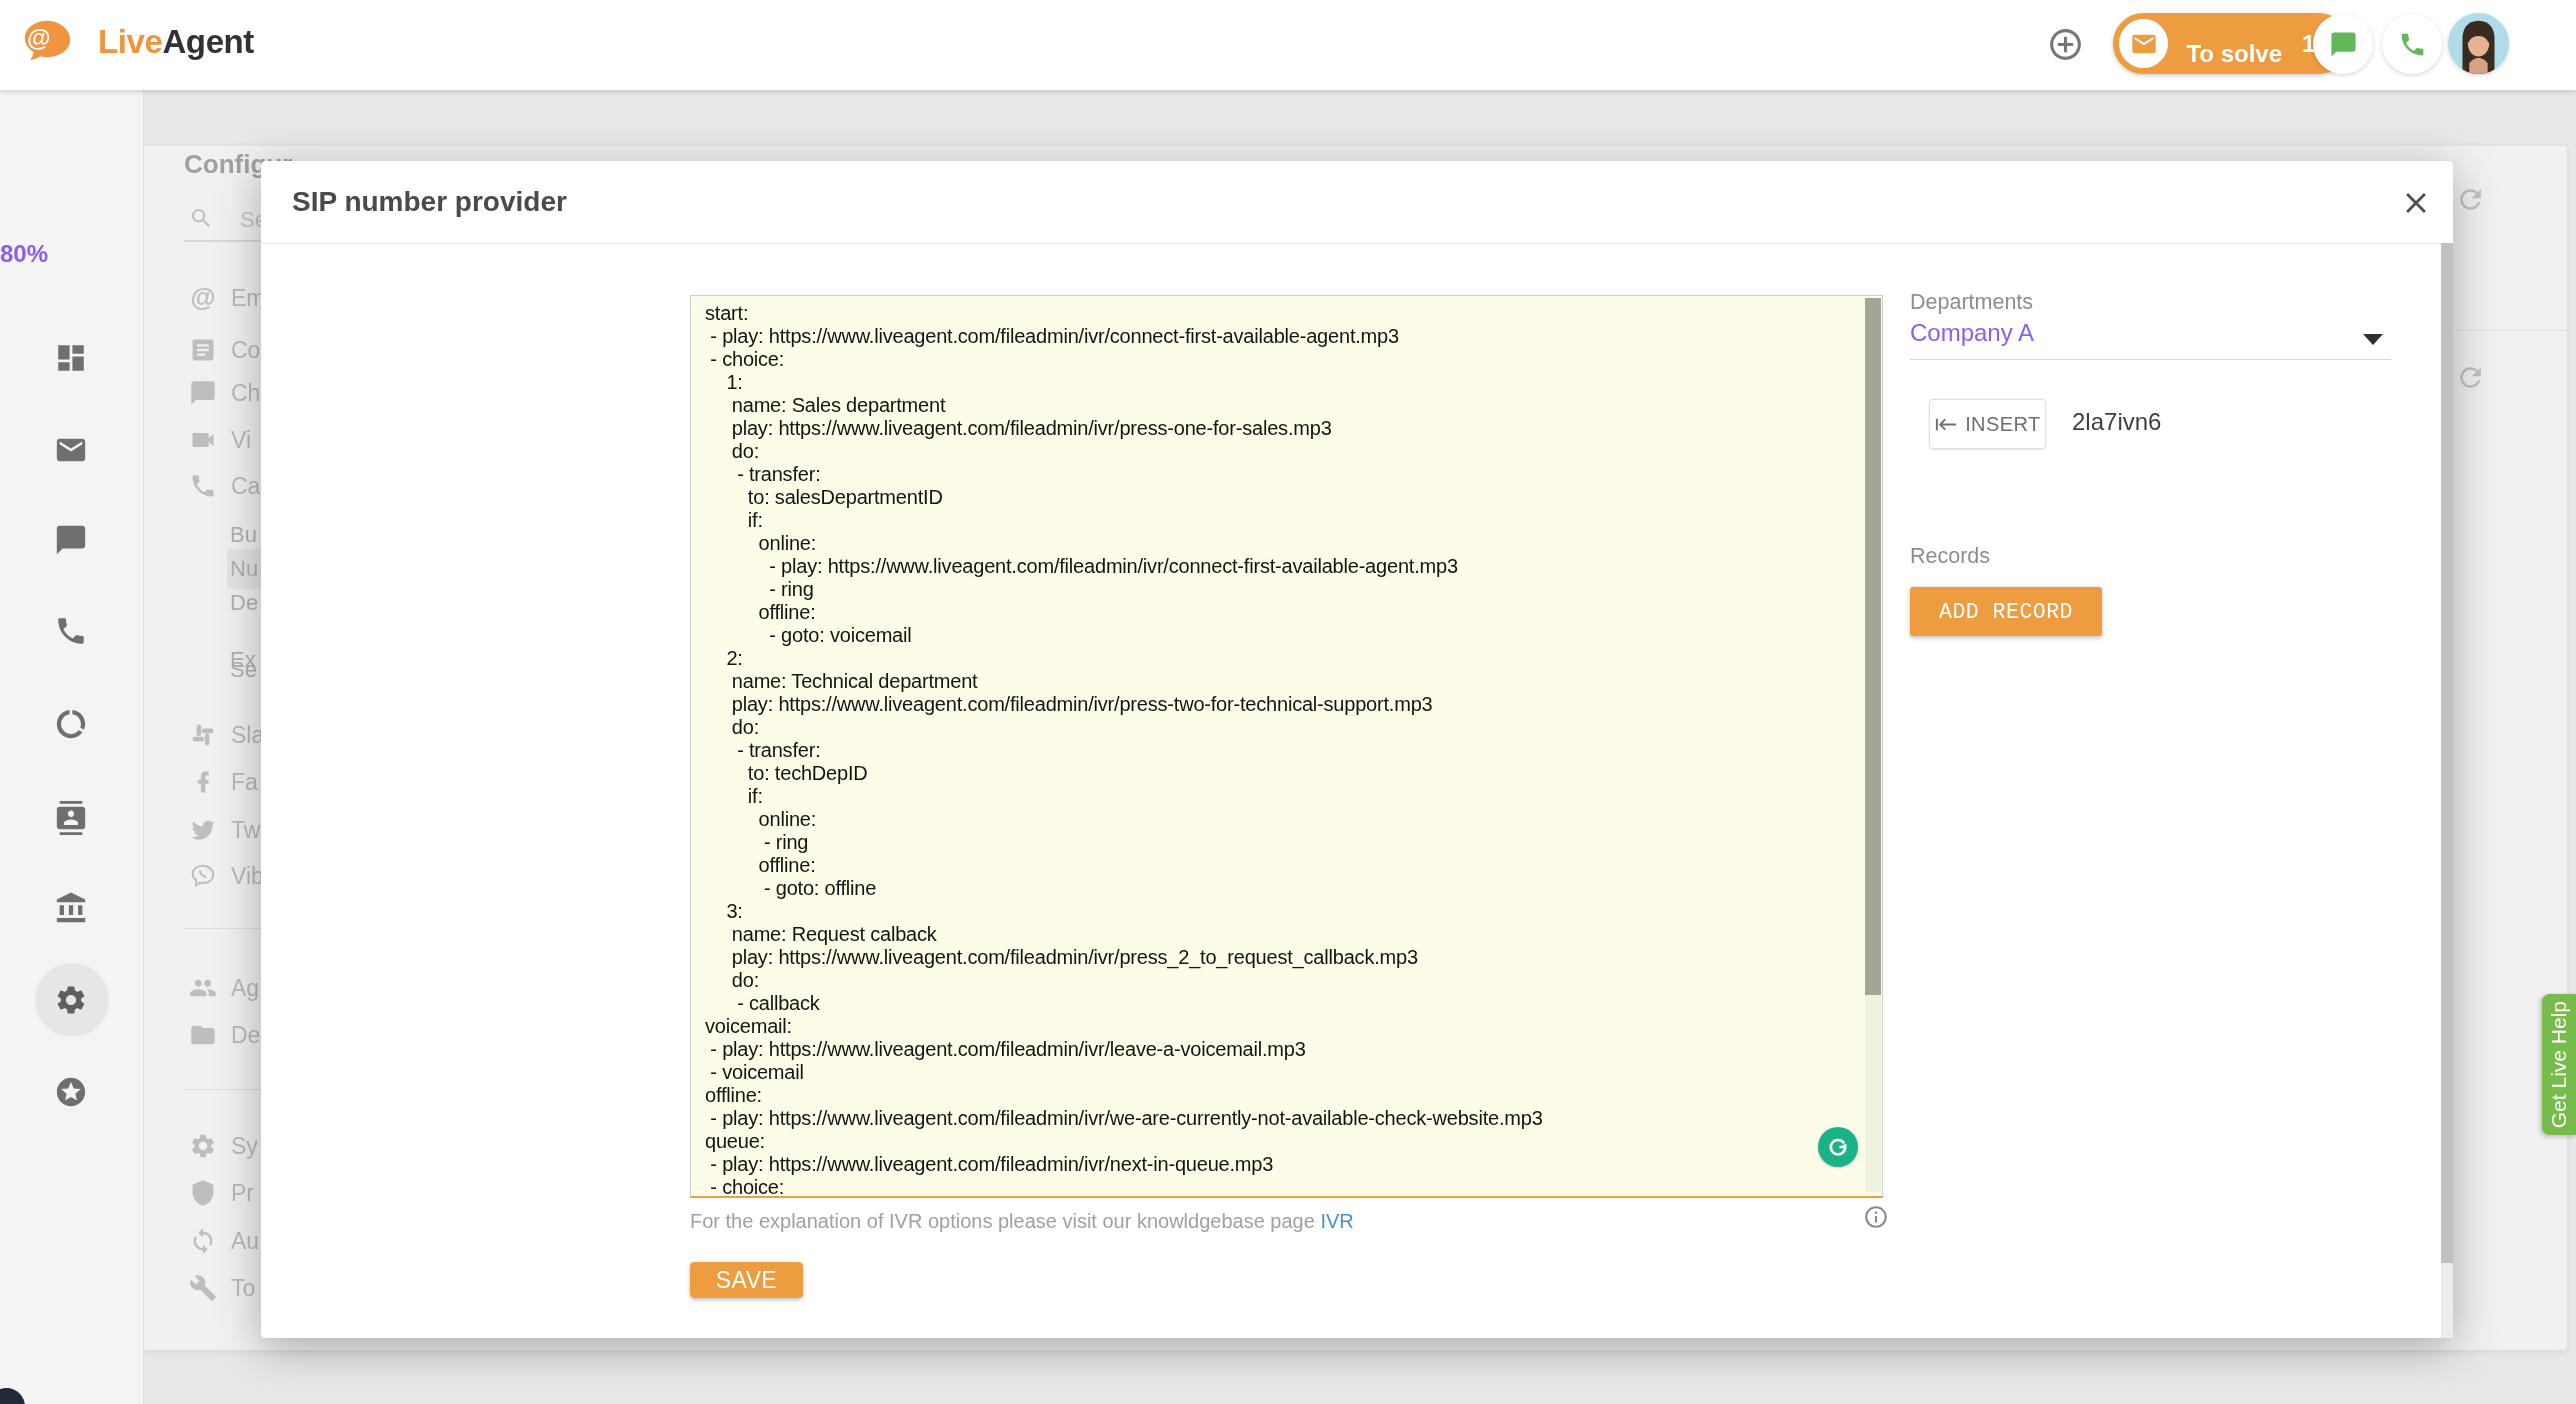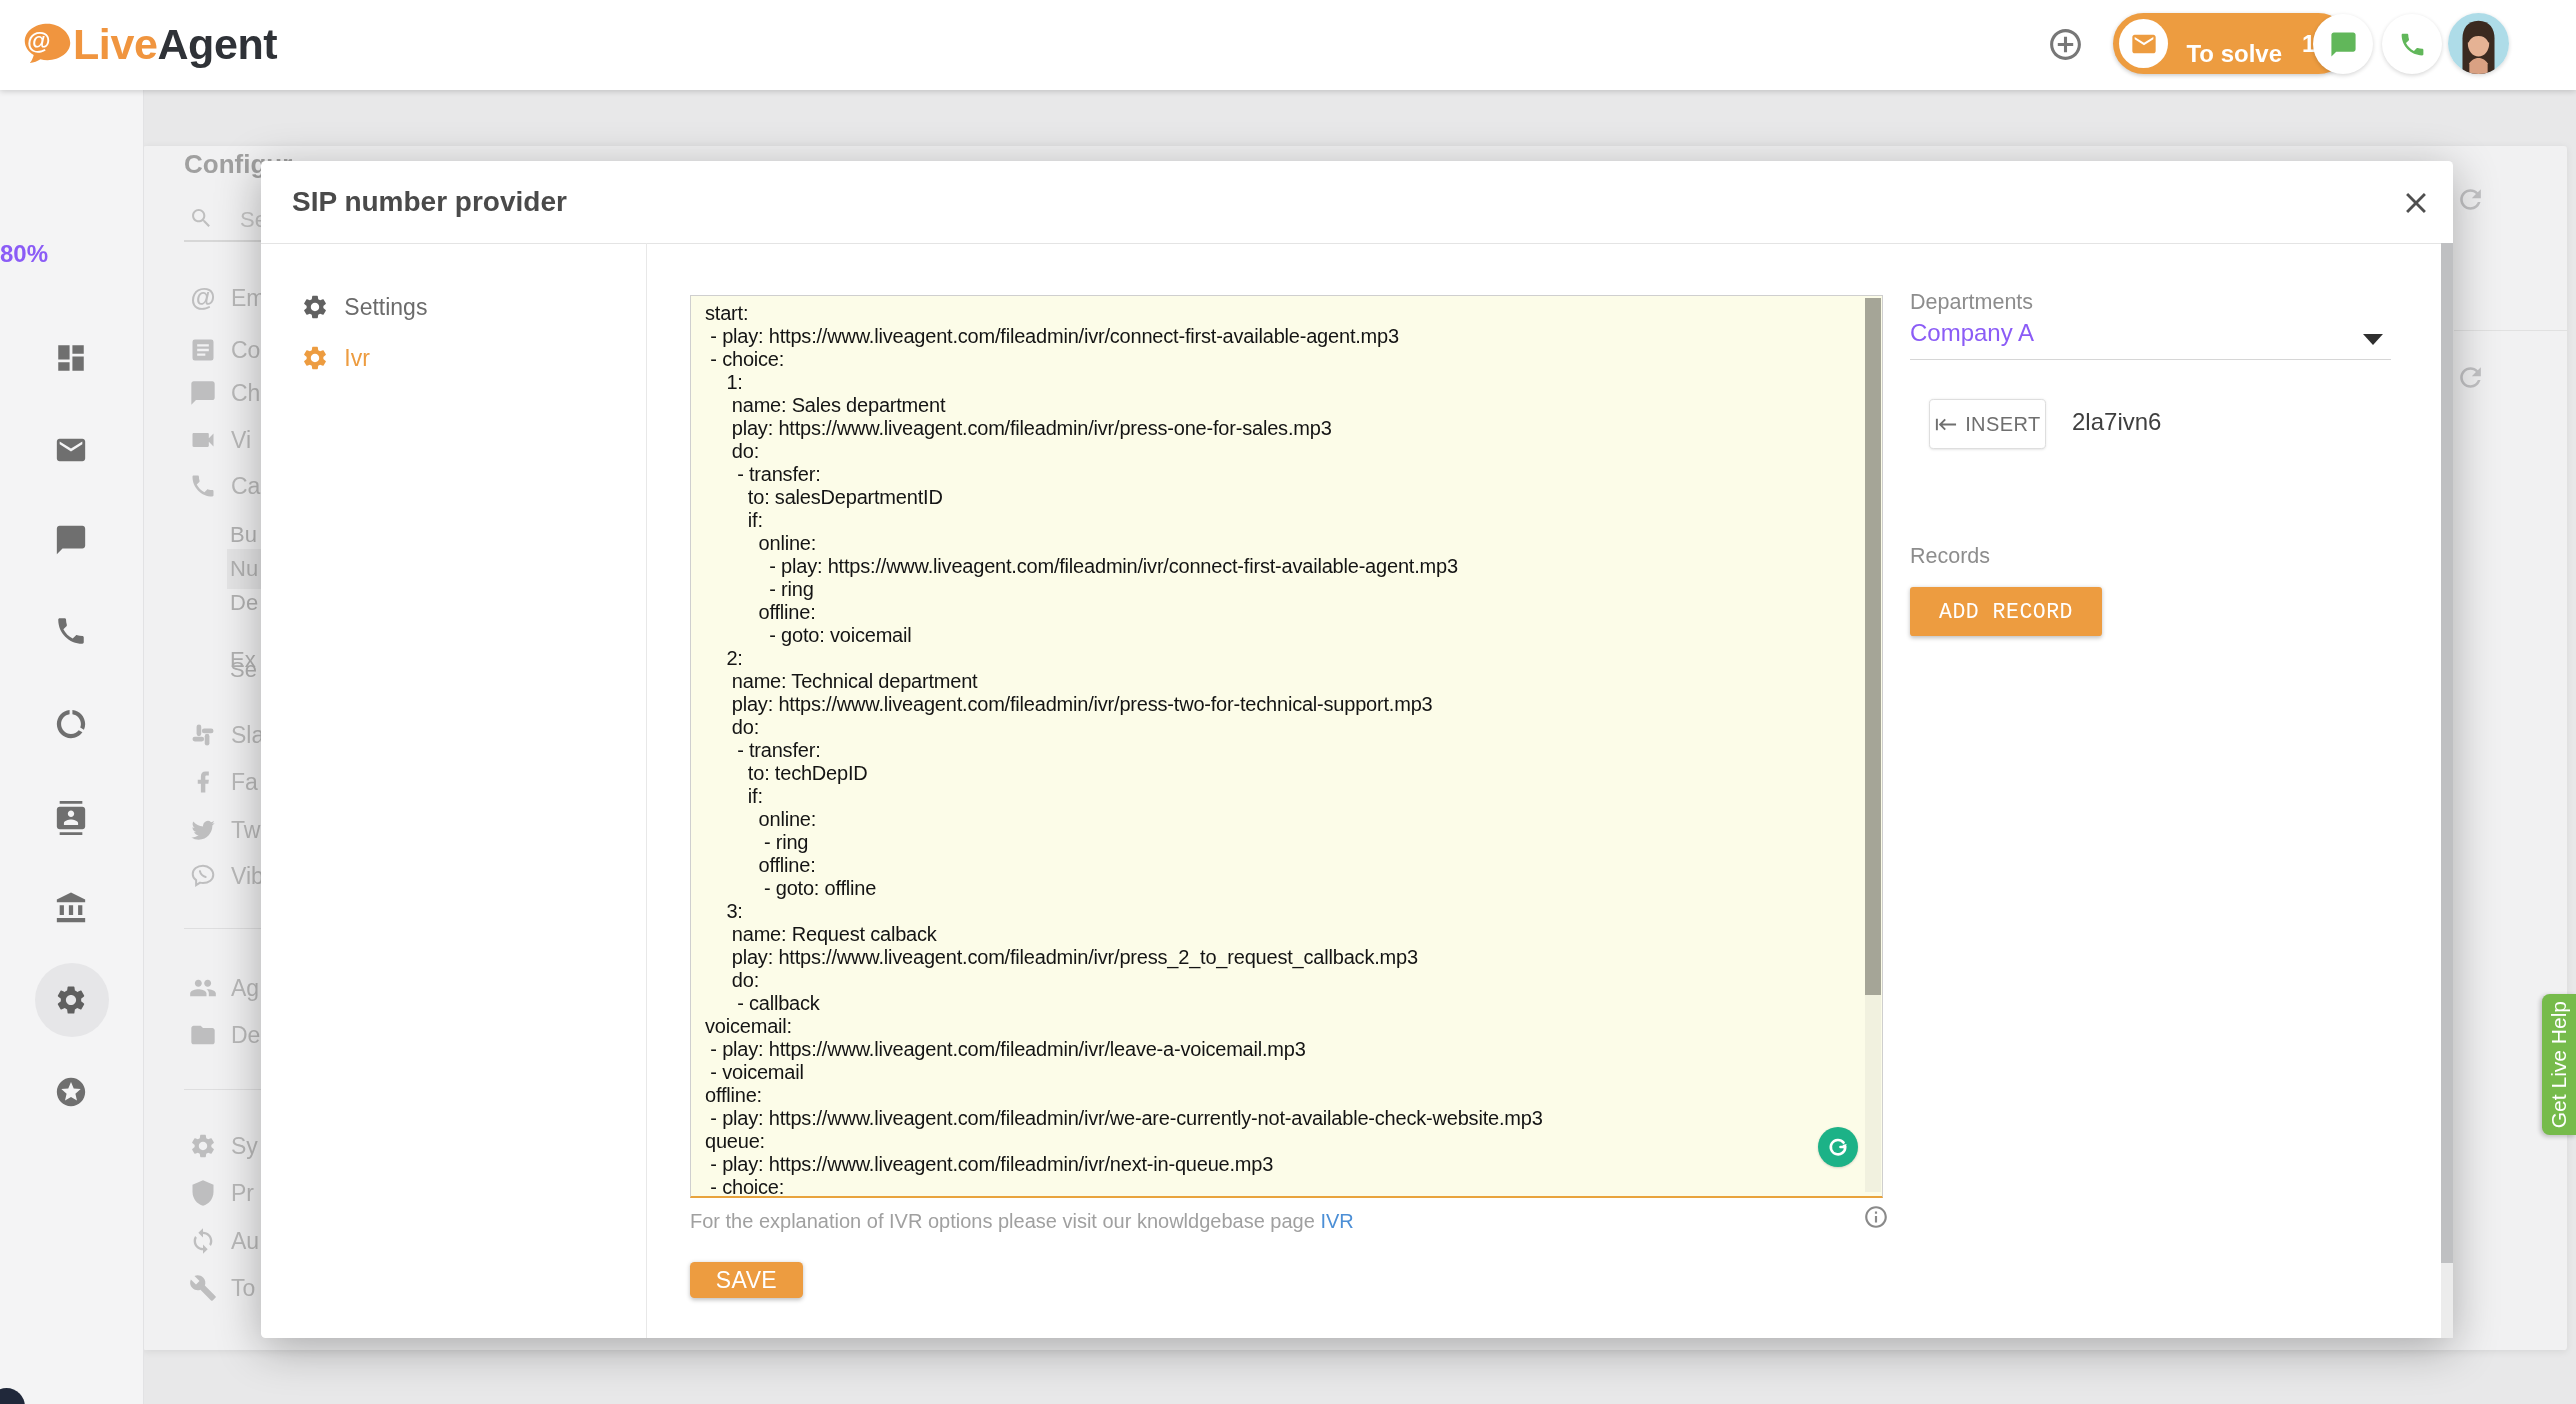--- a/index.html
+++ b/index.html
@@ -1,21 +1,21 @@
 <!DOCTYPE html>
 <html style="font-size:12.3px"><head>
 <meta charset="utf-8">
 <style>
   html,body{margin:0;padding:0;background:#eeeeef;font-family:"Liberation Sans",sans-serif;}
   #root{position:relative;width:2576px;height:1405px;overflow:hidden;background:#eeeeef;}
   svg{display:block;fill:currentColor;}
   
   .topbar{position:absolute;left:0;top:0;width:2576px;height:90px;background:#fff;box-shadow:0 1.5px 6.1px rgba(0,0,0,.18);z-index:40;}
   .logo{position:absolute;left:23px;top:20px;display:flex;align-items:center;cursor:pointer;}
-  .logo-txt{font-size:43px;font-weight:bold;margin-left:1px;letter-spacing:-0.4px;}
+  .logo-txt{font-size:33px;font-weight:bold;margin-left:26px;letter-spacing:-0.4px;}
   .lg-live{color:#F0953F;}
   .lg-agent{color:#2f3237;}
   .tb-btn{position:absolute;border-radius:50%;background:#fff;display:flex;align-items:center;justify-content:center;box-shadow:0 1.5px 4.6px rgba(0,0,0,.16);cursor:pointer;}
   .pill{position:absolute;left:2113px;top:13px;height:61px;border-radius:31px;background:#ED9C40;display:flex;align-items:center;box-shadow:0 1.5px 4.6px rgba(0,0,0,.22);padding-right:21.5px;cursor:pointer;}
   .pill-circle{width:49px;height:49px;border-radius:50%;background:#fff;margin-left:6.1px;display:flex;align-items:center;justify-content:center;}
   .pill-label{color:#fff;font-size:24px;font-weight:700;margin-left:18.4px;margin-top:20px;}
   .pill-count{color:#fff;font-size:24px;font-weight:bold;margin-left:20px;}
   
   .rail{position:absolute;left:0;top:90px;width:143px;height:1315px;background:#f4f4f5;border-right:0.8px solid #e2e2e4;z-index:10;}
   .rail-zoom{position:absolute;left:0;width:143px;text-align:left;top:150px;font-size:24px;font-weight:bold;color:#8b5cf6;}
@@ -389,34 +389,20 @@
       <div class="m-title">SIP number provider</div>
       <svg class="m-close" viewBox="0 0 44 44" width="34" height="34">
           <use href="#i-close"></use>
         </svg>
     </div>
 
     <div class="m-scroll">
         <div class="m-thumb"></div>
       </div>
 
-    <div class="m-nav">
-      <div class="m-nav-item nav-default" style="top:40px;">
-        <svg class="n-ic" viewBox="0 0 36 36" width="28" height="28">
-            <use href="#i-gear"></use>
-          </svg>
-        <span class="n-lb">Settings</span>
-      </div>
-      <div class="m-nav-item nav-active" style="top:91px;">
-        <svg class="n-ic" viewBox="0 0 36 36" width="28" height="28">
-            <use href="#i-gear"></use>
-          </svg>
-        <span class="n-lb">Ivr</span>
-      </div>
-    </div>
 
     <div class="editor">
       <pre>start:
  - play: https://www.liveagent.com/fileadmin/ivr/connect-first-available-agent.mp3
  - choice:
     1:
      name: Sales department
      play: https://www.liveagent.com/fileadmin/ivr/press-one-for-sales.mp3
      do:
       - transfer:

